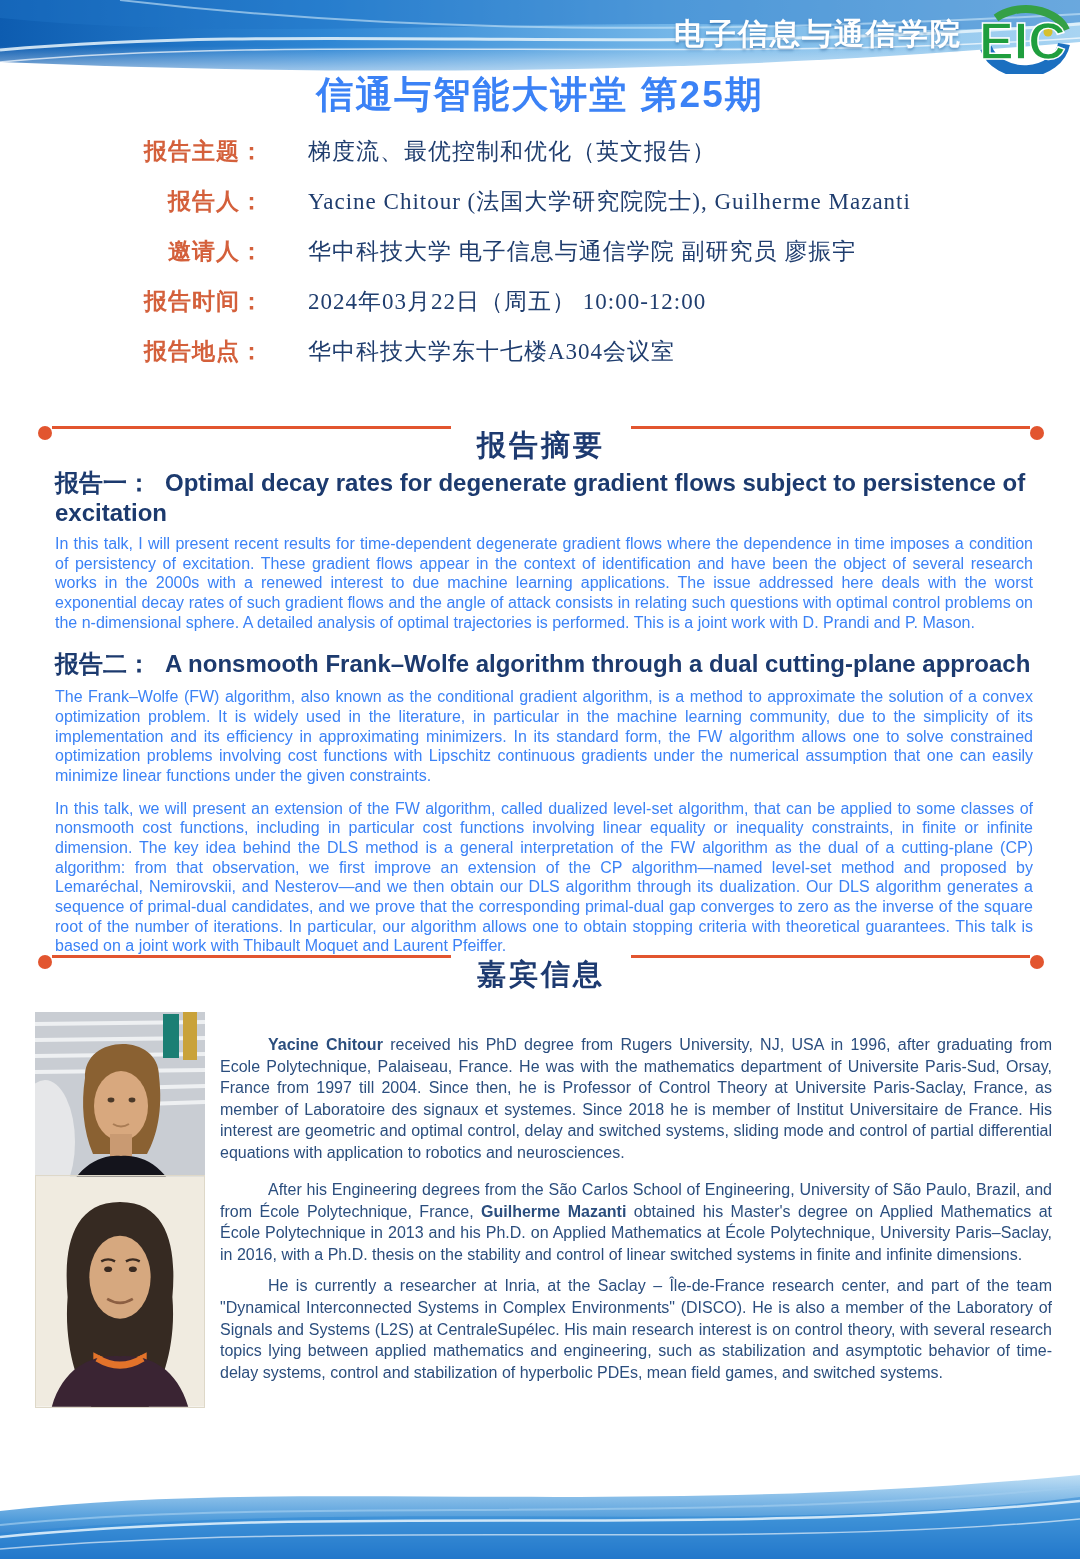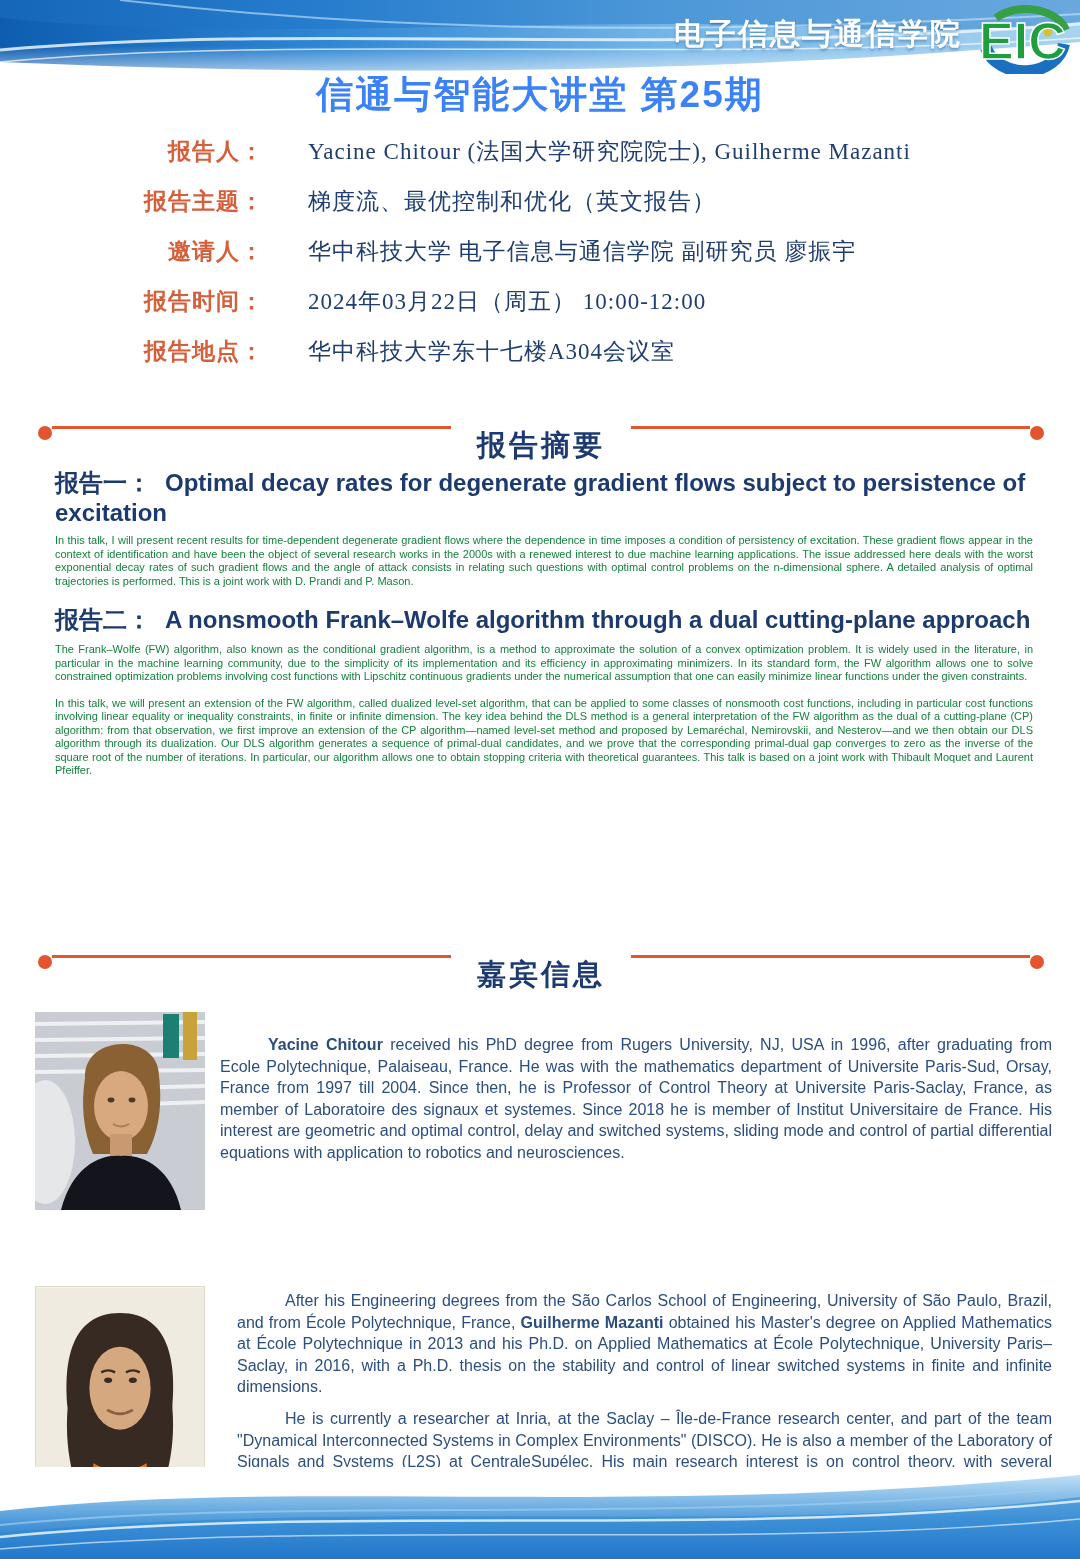--- a/index.html
+++ b/index.html
@@ -37,26 +37,26 @@
   .divider .line { flex:1; height:3px; background:#e2552f; }
   .divider .heading {
     font-size:29px; font-weight:bold; color:#1d3a70; letter-spacing:3px; padding:0 26px;
   }
   .divider-abstract { top:426px; }
   .divider-guests  { top:955px; }
   .abstract-body { position:absolute; top:467px; left:55px; right:47px; }
   .talk-title { font-size:24px; font-weight:bold; color:#1c3a6e; margin-bottom:7px; }
   .talk-title .talk-label { margin-right:14px; }
   .abstract-body p {
-    font-size:11px; line-height:1.23; color:#15803d; text-align:justify; margin-bottom:13px;
+    font-size:16px; line-height:1.23; color:#3b82f6; text-align:justify; margin-bottom:13px;
   }
   .talk2-block { margin-top:16px; }
   .guest { position:absolute; left:35px; right:28px; display:flex; }
   .guest1 { top:1012px;justify-content:flex-end; }
-  .guest2 { top:1286px;gap:17px; }
+  .guest2 { top:1175px; }
   .guest-photo { flex:none; display:block; }
   .photo-frame2 { border:1px solid #ded8c8; }
   .guest-text {
     flex:1; margin-left:15px; font-size:16px; line-height:1.35;
     color:#2b4e7e; text-align:justify;
   }
   .guest-text p { text-indent:48px; }
   .guest-text p + p { margin-top:10px; }
   .guest1 .guest-text { padding-top:22px; }
   .guest2 .guest-text { padding-top:4px; }
@@ -96,26 +96,26 @@
     <path d="M12,46 A40,32 0 0 0 90,42" stroke="#1b6fc0" stroke-width="12" fill="none"></path>
     <path d="M22,16 A42,30 0 0 1 92,28" stroke="#35a046" stroke-width="8" fill="none"></path>
     <circle cx="74" cy="30" r="4.5" fill="#d6c02e"></circle>
     <text x="5" y="57" font-size="52" font-weight="bold" fill="#1f9e3e" stroke="#ffffff" stroke-width="1.4" font-family="Liberation Sans, sans-serif">EIC</text>
   </svg>
 
   <h1 class="main-title">信通与智能大讲堂 第25期</h1>
 
   <div class="info-list">
     <div class="info-row">
+      <span class="info-label">报告主题：</span>
+      <span class="info-value">梯度流、最优控制和优化（英文报告）</span>
+    </div>
+    <div class="info-row">
       <span class="info-label">报告人：</span>
       <span class="info-value">Yacine Chitour (法国大学研究院院士), Guilherme Mazanti</span>
-    </div>
-    <div class="info-row">
-      <span class="info-label">报告主题：</span>
-      <span class="info-value">梯度流、最优控制和优化（英文报告）</span>
     </div>
     <div class="info-row">
       <span class="info-label">邀请人：</span>
       <span class="info-value">华中科技大学 电子信息与通信学院 副研究员 廖振宇</span>
     </div>
     <div class="info-row">
       <span class="info-label">报告时间：</span>
       <span class="info-value">2024年03月22日（周五） 10:00-12:00</span>
     </div>
     <div class="info-row">

